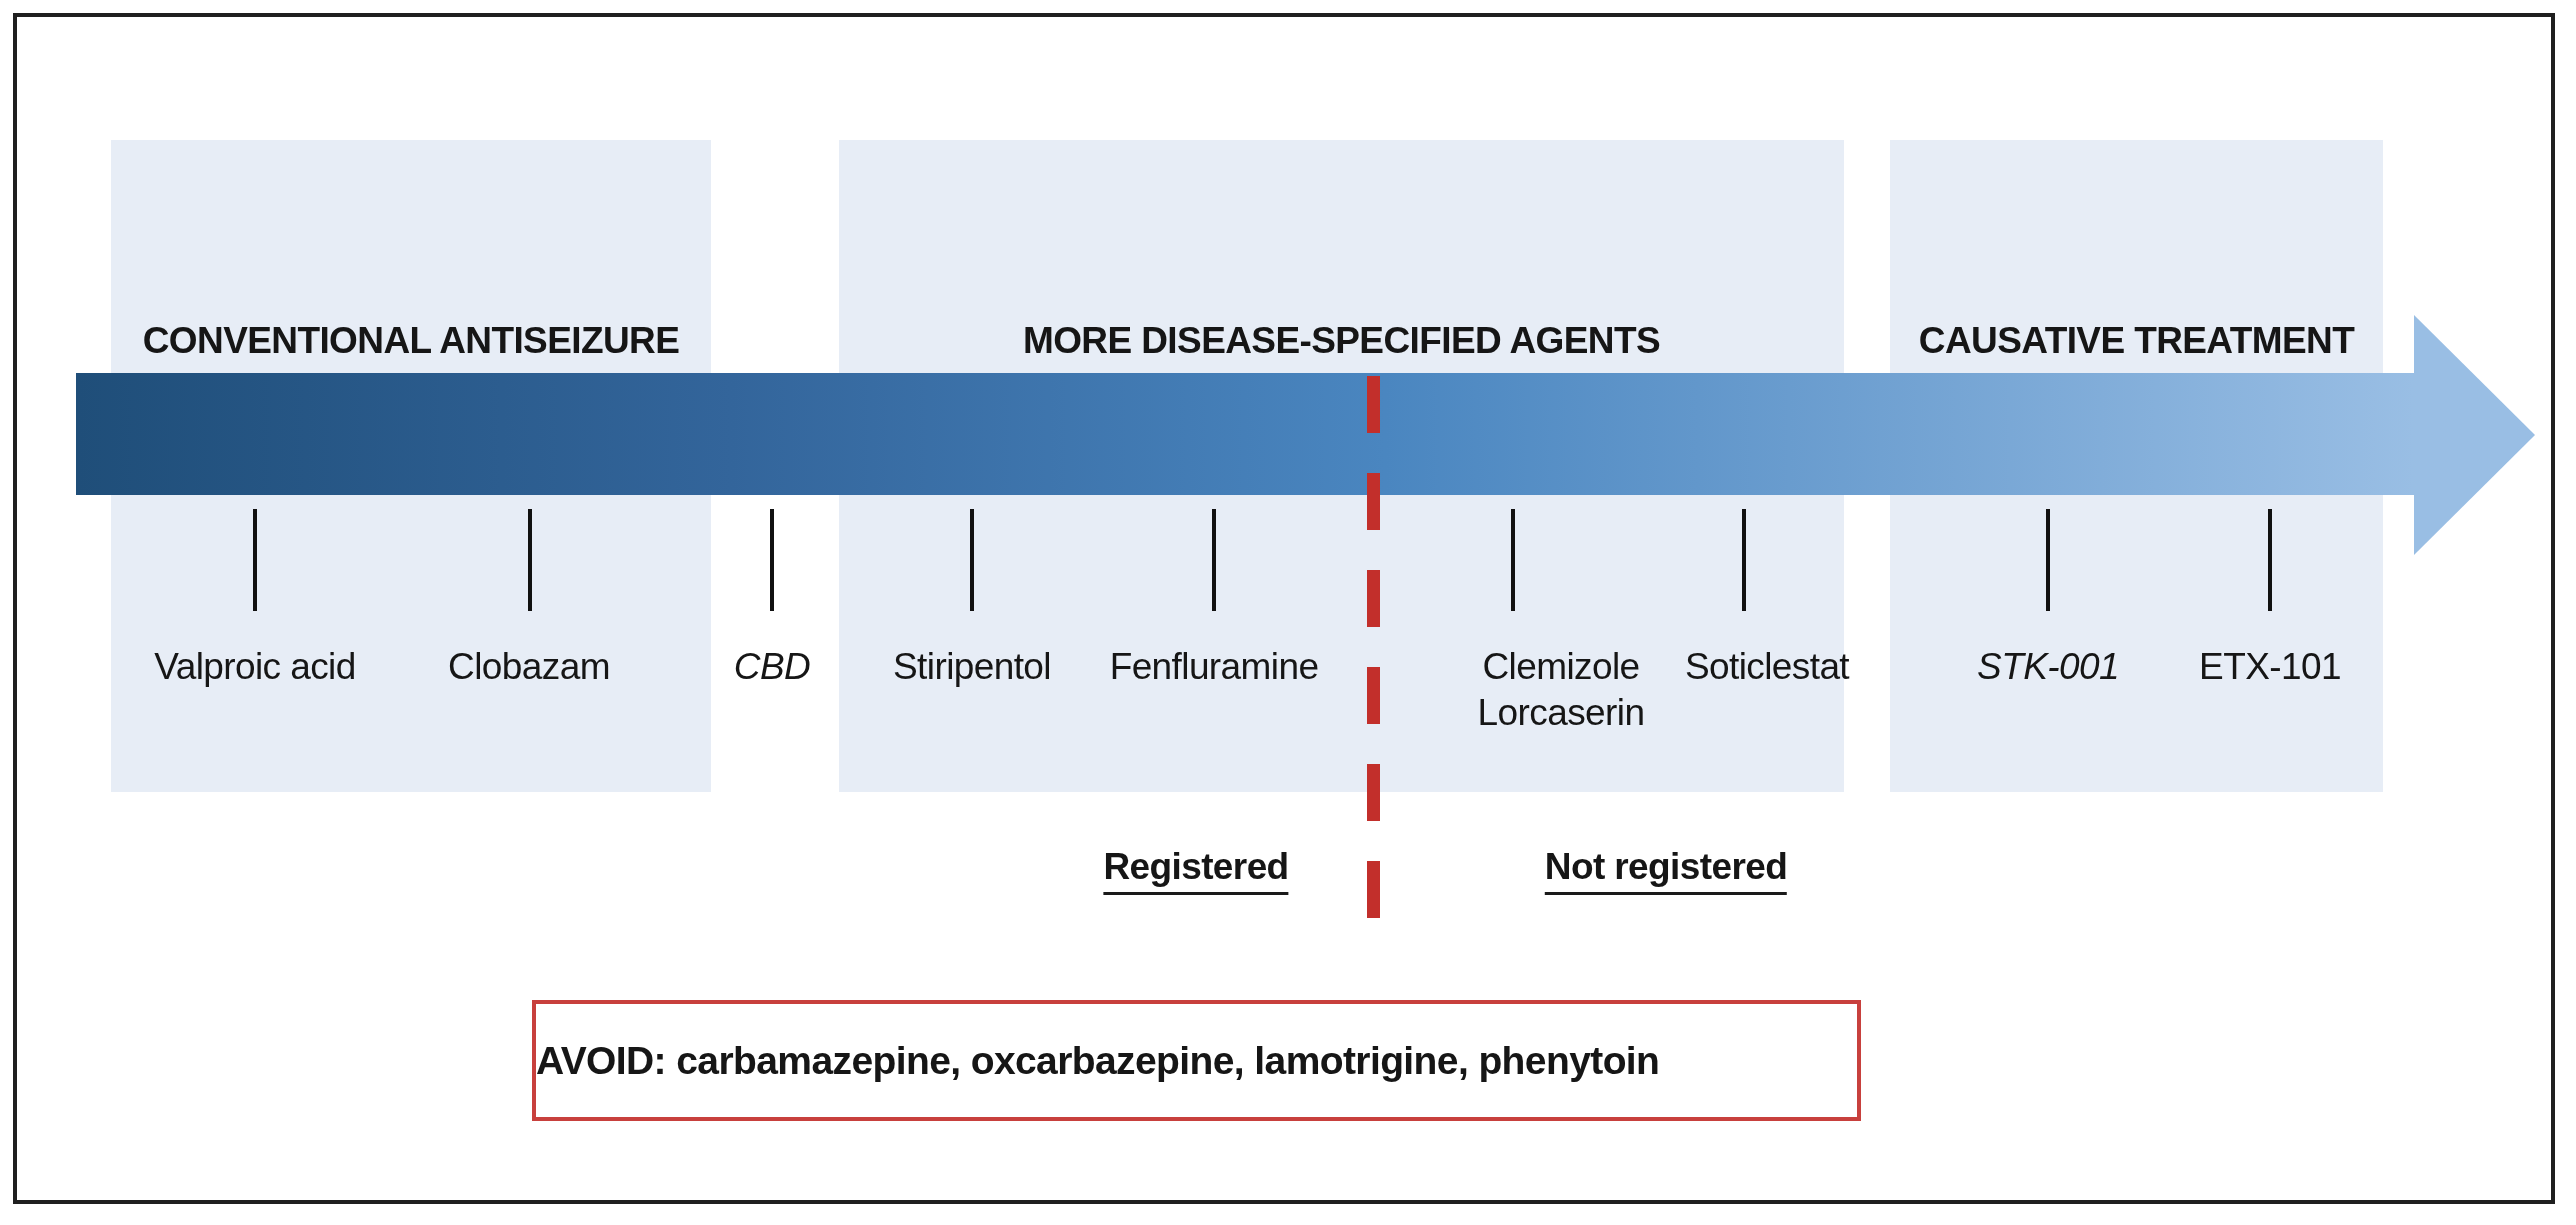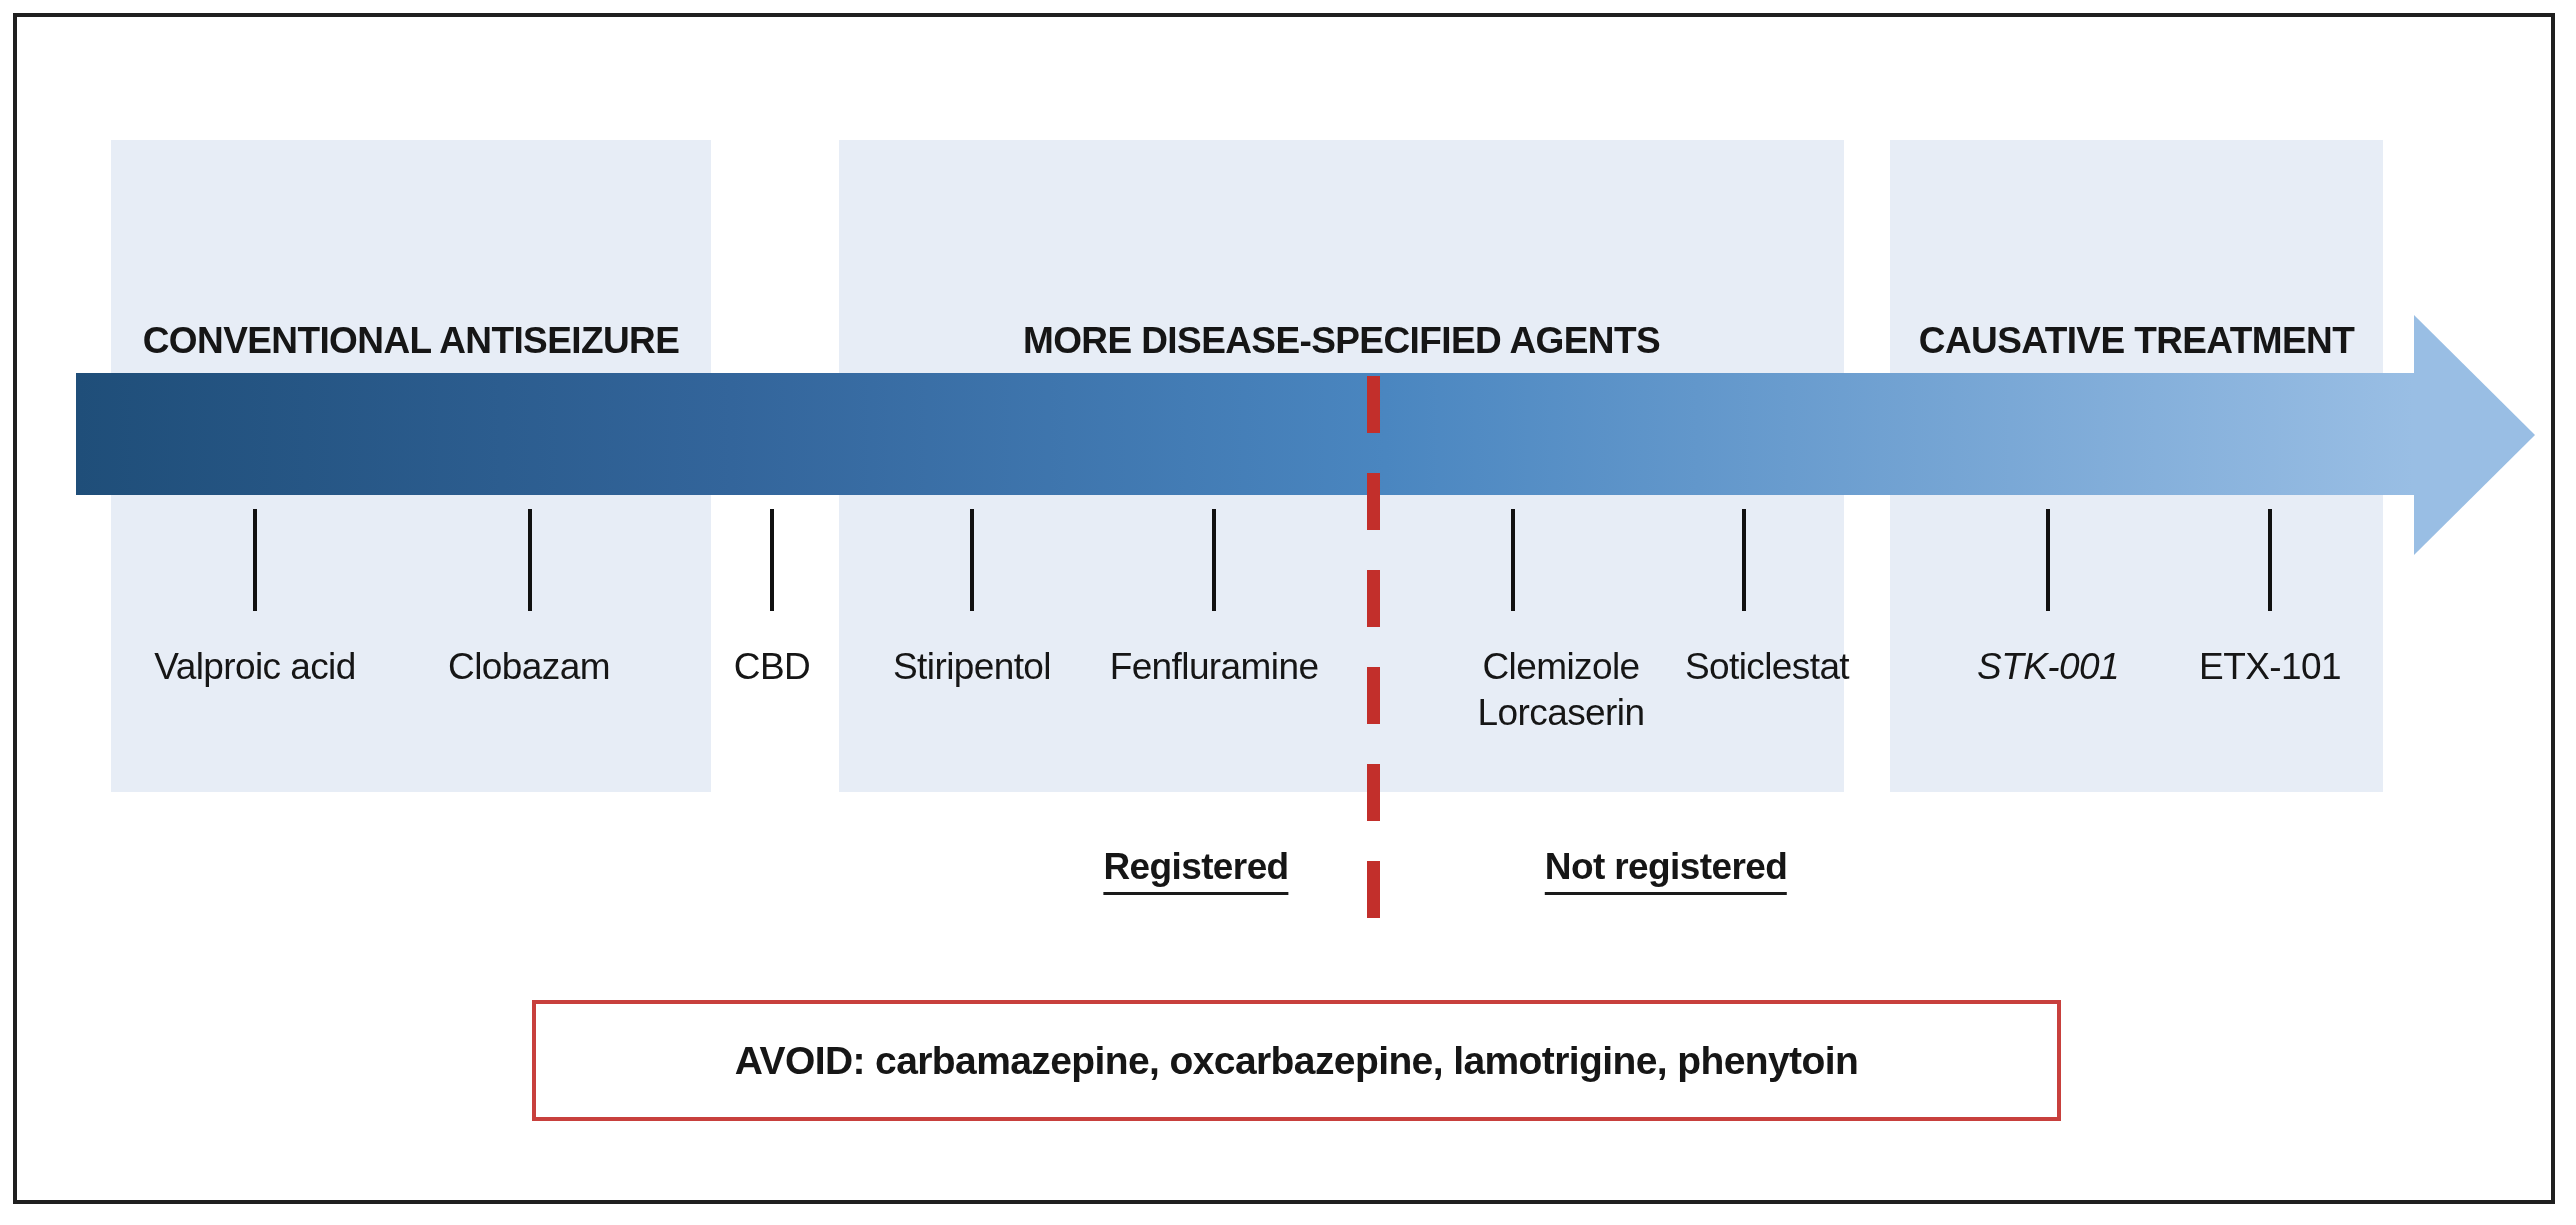--- a/index.html
+++ b/index.html
@@ -75,25 +75,25 @@
     font-size:37px;line-height:43px;font-weight:700;
     letter-spacing:-0.6px;
     white-space:nowrap;
     padding-bottom:3.5px;
     border-bottom:3.5px solid #1a1a1a;
     color:#161616;
   }
   .reg-label.registered{left:1194px;}
   .reg-label.not-registered{left:1622px;margin-left:40px;}
   .avoid-box{
-    position:absolute;left:528px;top:996px;width:1529px;height:121px;
+    position:absolute;left:528px;top:996px;width:1329px;height:121px;
     box-sizing:border-box;
     border:4.1px solid var(--avoid_border,#C8403D);
     background:#ffffff;
-    display:flex;align-items:center;justify-content:center;
+    display:flex;align-items:center;
   }
   .avoid-text{
     font-size:39px;font-weight:700;
     letter-spacing:-0.6px;
     white-space:nowrap;
     color:#161616;
   }
 </style>
 </head>
 <body>
@@ -113,21 +113,21 @@
 
     <div class="arrow-band" style="left:59px;top:356px;"></div>
     <div class="arrow-head" style="left:2397px;top:298px;"></div>
 
     <div>
         <div class="tick" style="left: 236px;"></div>
         <div class="drug-label" style="left: 238px;">Valproic acid</div>
         <div class="tick" style="left: 511px;"></div>
         <div class="drug-label" style="left: 512px;">Clobazam</div>
         <div class="tick" style="left: 753px;"></div>
-        <div class="drug-label" style="left: 755px;">CBD</div>
+        <div class="drug-label" style="left: 755px; font-style: italic;">CBD</div>
         <div class="tick" style="left: 953px;"></div>
         <div class="drug-label" style="left: 955px;">Stiripentol</div>
         <div class="tick" style="left: 1195px;"></div>
         <div class="drug-label" style="left: 1197px;">Fenfluramine</div>
         <div class="tick" style="left: 1494px;"></div>
         <div class="drug-label" style="left: 1496px; margin-left: 48px;">Clemizole<span class="drug-sublabel">Lorcaserin</span></div>
         <div class="tick" style="left: 1725px;"></div>
         <div class="drug-label" style="left: 1750px;">Soticlestat</div>
         <div class="tick" style="left: 2029px;"></div>
         <div class="drug-label" style="left: 2031px; font-style: italic;">STK-001</div>

